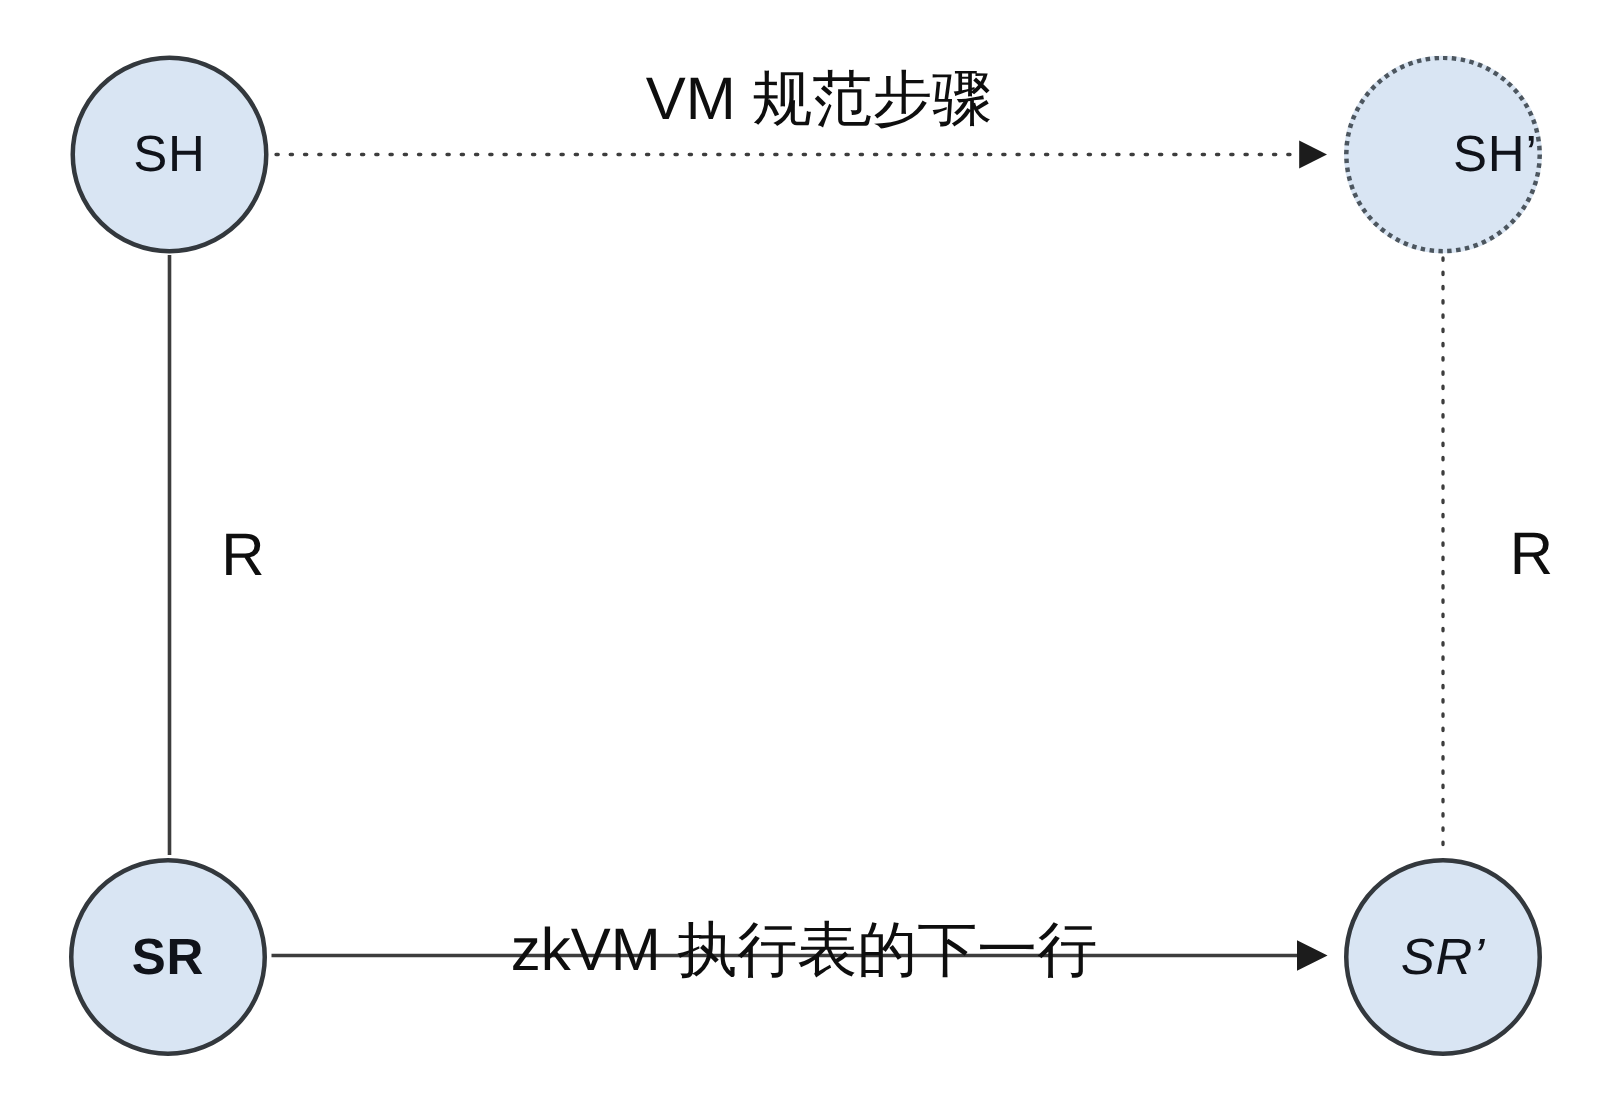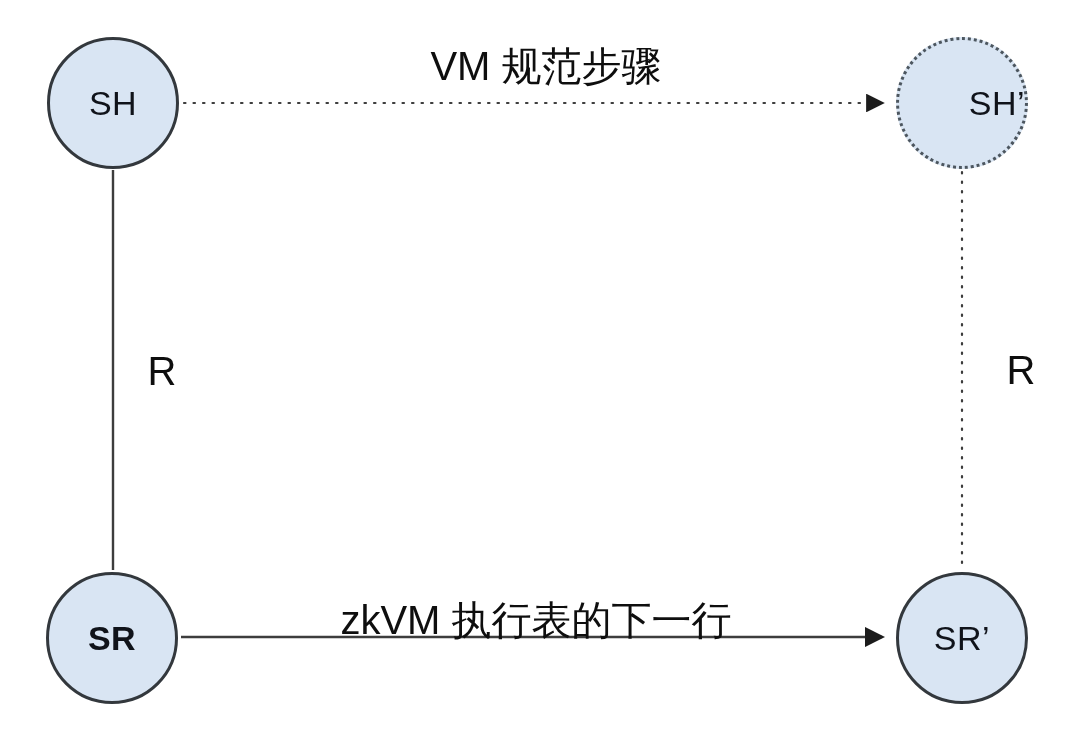--- a/index.html
+++ b/index.html
@@ -81,25 +81,25 @@
   </div>
 
   <div class="node dotted" style="left:896px; top:37px;">
     <span>SH’</span>
   </div>
 
   <div class="node" style="left:46px; top:572px;font-weight:bold;">
     <span>SR</span>
   </div>
 
-  <div class="node" style="left:896px; top:572px;">
+  <div class="node" style="left:896px; top:572px;font-style:italic;">
     <span>SR’</span>
   </div>
 
   <div class="edge-label" style="left:546px; top:66px;">VM 规范步骤</div>
 
   <div class="edge-label" style="left:162px; top:371px;">R</div>
 
   <div class="edge-label" style="left:1021px; top:370px;">R</div>
 
-  <div class="edge-label" style="left:536px; top:620px;">zkVM 执行表的下一行</div>
+  <div class="edge-label" style="left:536px; top:633px;">zkVM 执行表的下一行</div>
 
 </div>
 
 </body></html>

